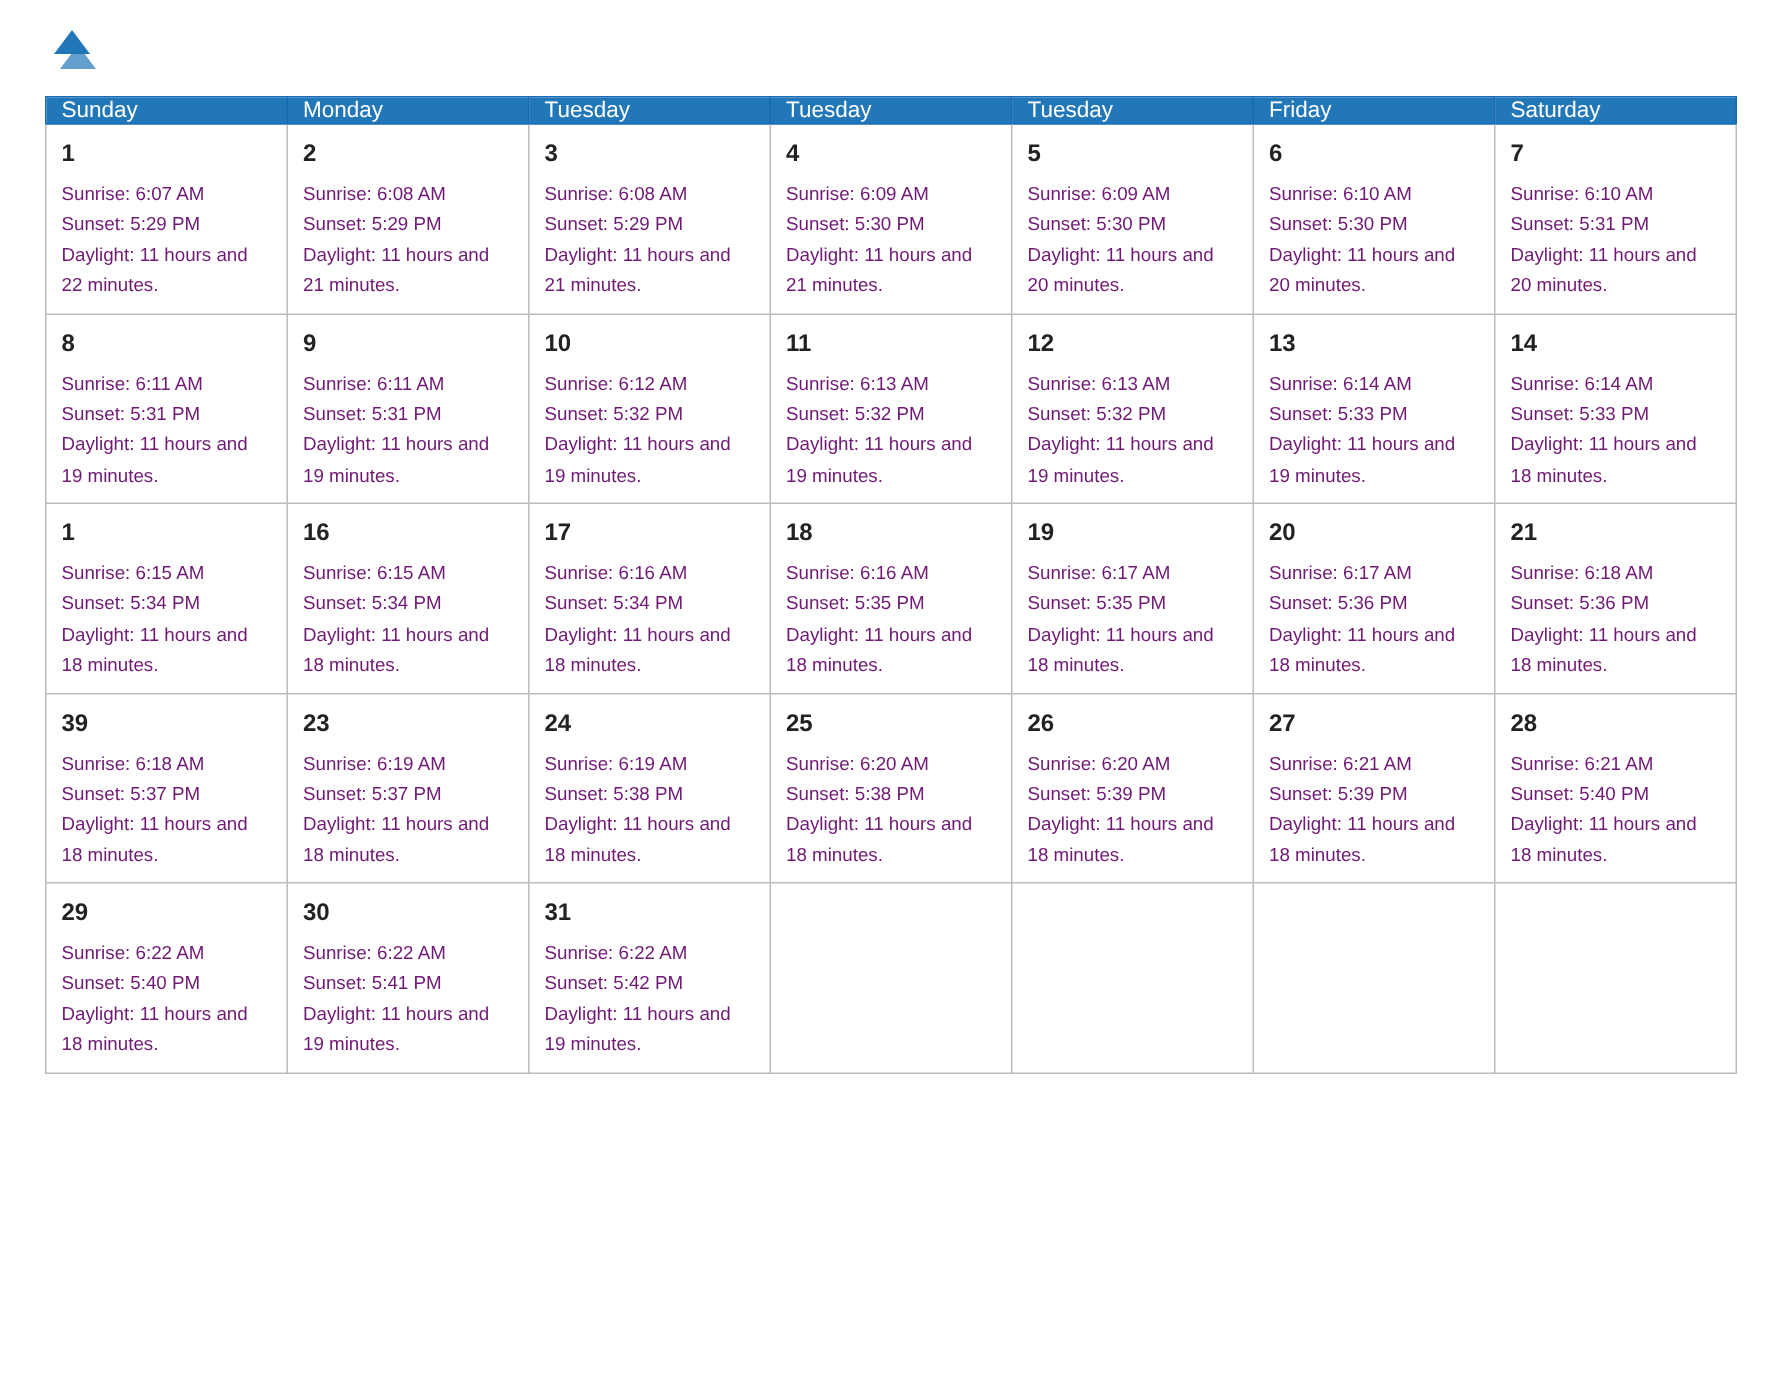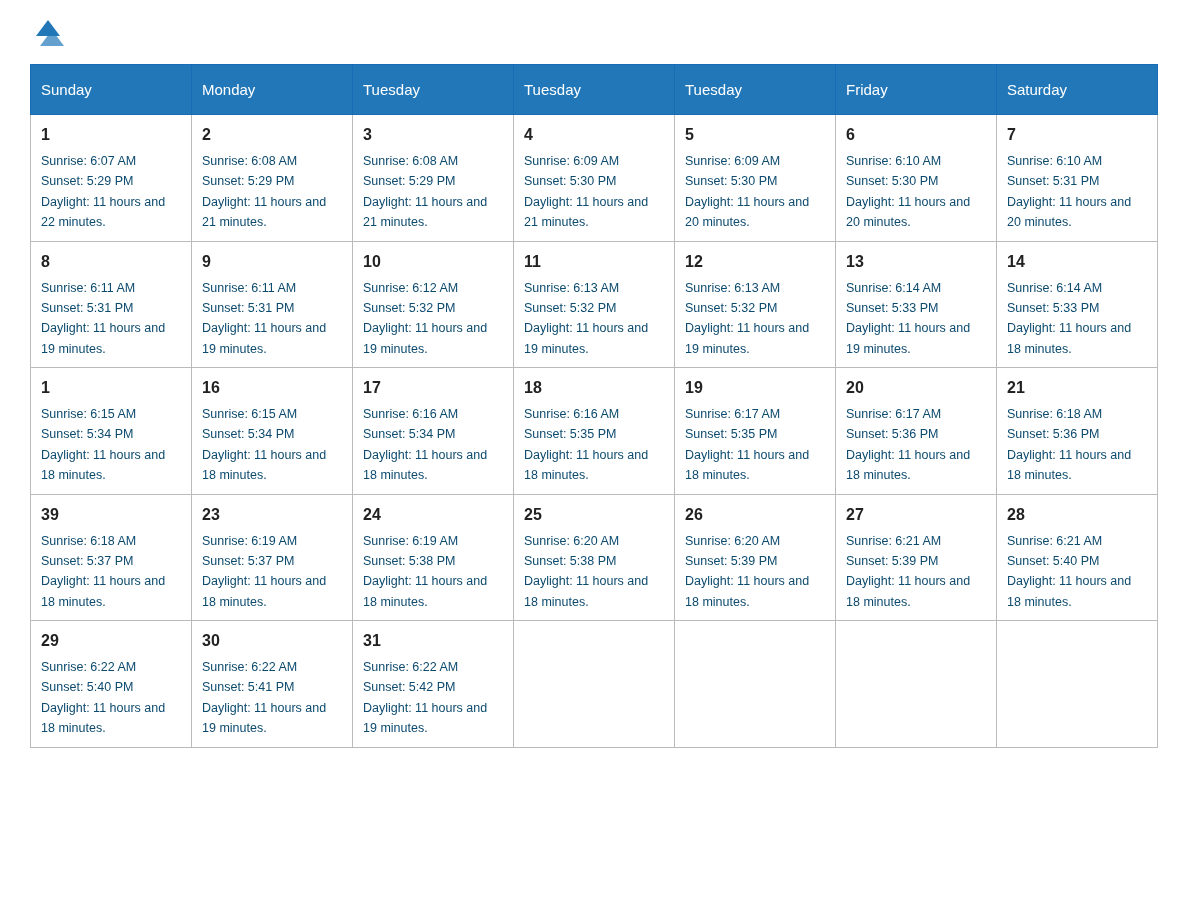--- a/index.html
+++ b/index.html
@@ -43,21 +43,21 @@
     .calendar-table {
       width: 100%;
       border-collapse: collapse;
       border: 1px solid #999;
     }
     .calendar-table th {
       background-color: #2177b8;
       color: #fff;
       font-size: 15px;
       font-weight: normal;
-      padding: 16px 10px;
+      padding: 0 10px;
       text-align: left;
       border: 1px solid #1a6bb5;
     }
     .calendar-table td {
       vertical-align: top;
       padding: 8px 10px;
       border: 1px solid #bbb;
       min-height: 90px;
       width: 14.28%;
       font-size: 13px;
@@ -66,21 +66,21 @@
     }
     .day-number {
       font-size: 16px;
       font-weight: bold;
       color: #222;
       display: block;
       margin-bottom: 4px;
     }
     .day-info {
       font-size: 12.5px;
-      color: #0c4a6e;
+      color: #701a75;
       line-height: 1.55;
     }
     .empty-cell {
       background: #fff;
     }
   </style>
 </head>
 <body>
 
 <div class="header">

